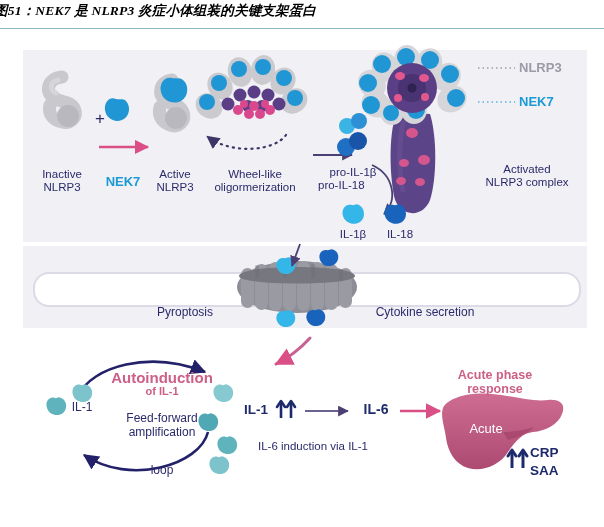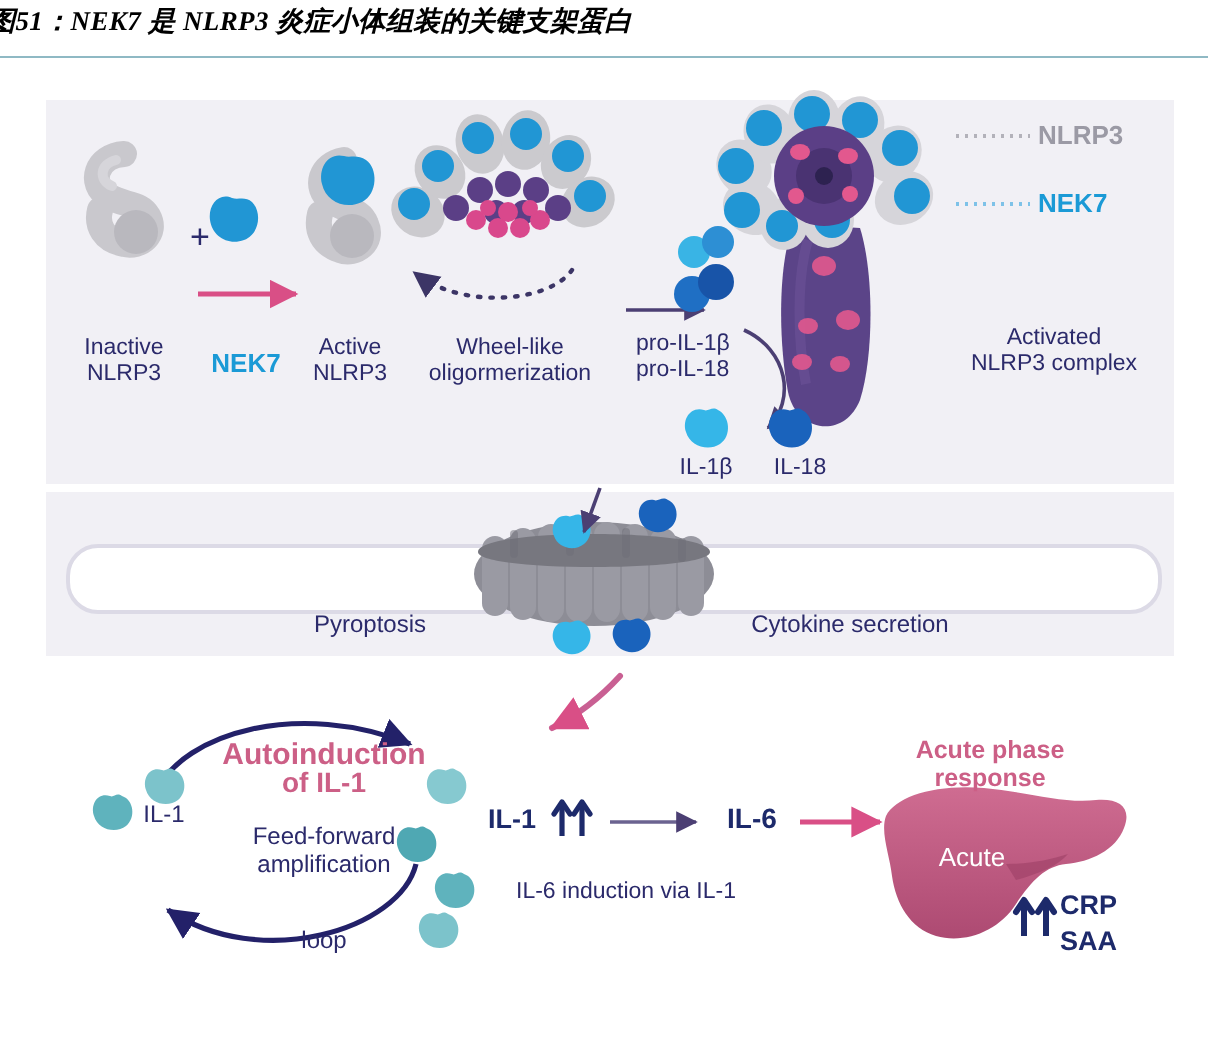--- a/index.html
+++ b/index.html
@@ -291,37 +291,37 @@
 <div class="lbl" style="left:92px;top:112px;width:16px;font-size:17px;">+</div>
 
 <div class="lbl blue" style="left:93px;top:175px;width:60px;font-size:13px;">NEK7</div>
 
 <div class="lbl" style="left:142px;top:168px;width:66px;">Active</div>
 <div class="lbl" style="left:142px;top:181px;width:66px;">NLRP3</div>
 
 <div class="lbl" style="left:203px;top:168px;width:104px;">Wheel-like</div>
 <div class="lbl" style="left:196px;top:181px;width:118px;">oligormerization</div>
 
-<div class="lbl" style="left:318px;top:166px;width:70px;text-align:left;">pro-IL-1β</div>
+<div class="lbl" style="left:318px;top:166px;width:70px;text-align:center;">pro-IL-1β</div>
 <div class="lbl" style="left:318px;top:179px;width:70px;text-align:left;">pro-IL-18</div>
 
 <div class="lbl" style="left:330px;top:228px;width:46px;">IL-1β</div>
 <div class="lbl" style="left:378px;top:228px;width:44px;">IL-18</div>
 
 <div class="lbl gray" style="left:519px;top:61px;width:70px;text-align:left;font-size:13px;">NLRP3</div>
 <div class="lbl blue" style="left:519px;top:95px;width:70px;text-align:left;font-size:13px;">NEK7</div>
 
 <div class="lbl" style="left:470px;top:163px;width:114px;">Activated</div>
 <div class="lbl" style="left:462px;top:176px;width:130px;">NLRP3 complex</div>
 
 <div class="lbl" style="left:135px;top:306px;width:100px;font-size:12px;">Pyroptosis</div>
 <div class="lbl" style="left:350px;top:306px;width:150px;font-size:12px;">Cytokine secretion</div>
 
 <div class="lbl pink-b" style="left:100px;top:371px;width:124px;font-size:15px;">Autoinduction</div>
-<div class="lbl pink-b" style="left:100px;top:385px;width:124px;font-size:14px;">of IL-1</div>
+<div class="lbl pink-b" style="left:100px;top:385px;width:124px;font-size:11px;">of IL-1</div>
 
 <div class="lbl" style="left:60px;top:401px;width:44px;font-size:12px;">IL-1</div>
 
 <div class="lbl" style="left:102px;top:412px;width:120px;font-size:12px;">Feed-forward</div>
 <div class="lbl" style="left:102px;top:426px;width:120px;font-size:12px;">amplification</div>
 <div class="lbl" style="left:102px;top:464px;width:120px;font-size:12px;">loop</div>
 
 <div class="lbl navy-b" style="left:232px;top:403px;width:48px;font-size:13.5px;">IL-1</div>
 
 <div class="lbl navy-b" style="left:352px;top:403px;width:48px;font-size:14px;">IL-6</div>

